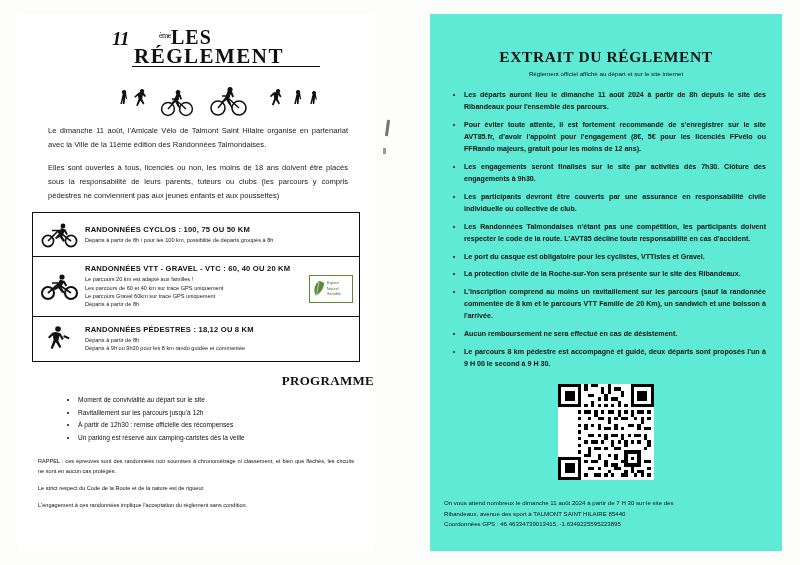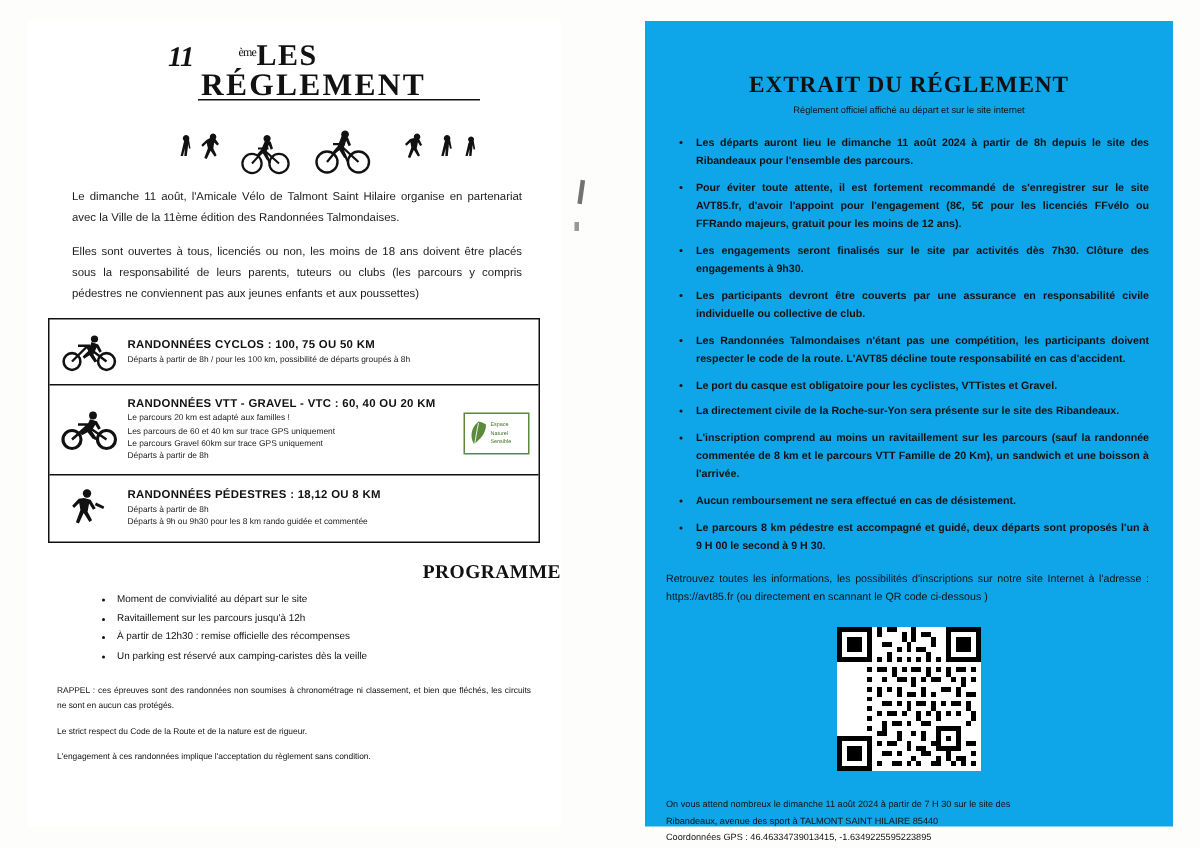--- a/index.html
+++ b/index.html
@@ -188,21 +188,21 @@
   }
   .rappel p { margin: 0 0 7px 0; }
 
   
   .right {
     position: absolute;
     left: 430px;
     top: 14px;
     width: 352px;
     height: 537px;
-    background: #0ea5e9;
+    background: #5eead4;
   }
   .reg-title {
     text-align: center;
     font-family: "Liberation Serif", serif;
     font-weight: bold;
     font-size: 15.5px;
     letter-spacing: 0.6px;
     margin: 34px 0 4px 0;
   }
   .reg-sub {
@@ -414,27 +414,26 @@
     <div class="reg-title">EXTRAIT DU RÉGLEMENT</div>
     <div class="reg-sub">Réglement officiel affiché au départ et sur le site internet</div>
 
     <ul class="reg-list">
       <li>Les départs auront lieu le dimanche 11 août 2024 à partir de 8h depuis le site des Ribandeaux pour l'ensemble des parcours.</li>
       <li>Pour éviter toute attente, il est fortement recommandé de s'enregistrer sur le site AVT85.fr, d'avoir l'appoint pour l'engagement (8€, 5€ pour les licenciés FFvélo ou FFRando majeurs, gratuit pour les moins de 12 ans).</li>
       <li>Les engagements seront finalisés sur le site par activités dès 7h30. Clôture des engagements à 9h30.</li>
       <li>Les participants devront être couverts par une assurance en responsabilité civile individuelle ou collective de club.</li>
       <li>Les Randonnées Talmondaises n'étant pas une compétition, les participants doivent respecter le code de la route. L'AVT85 décline toute responsabilité en cas d'accident.</li>
       <li>Le port du casque est obligatoire pour les cyclistes, VTTistes et Gravel.</li>
-      <li>La directement civile de la Roche-sur-Yon sera présente sur le site des Ribandeaux.</li>
+      <li>La protection civile de la Roche-sur-Yon sera présente sur le site des Ribandeaux.</li>
       <li>L'inscription comprend au moins un ravitaillement sur les parcours (sauf la randonnée commentée de 8 km et le parcours VTT Famille de 20 Km), un sandwich et une boisson à l'arrivée.</li>
       <li>Aucun remboursement ne sera effectué en cas de désistement.</li>
       <li>Le parcours 8 km pédestre est accompagné et guidé, deux départs sont proposés l'un à 9 H 00 le second à 9 H 30.</li>
     </ul>
 
-    <div class="reg-contact">Retrouvez toutes les informations, les possibilités d'inscriptions sur notre site Internet à l'adresse : https://avt85.fr (ou directement en scannant le QR code ci-dessous )</div>
 
     <div class="qr-wrap">
       <svg class="qr" viewBox="0 0 29 29" shape-rendering="crispEdges">
         <rect width="29" height="29" fill="#fff"></rect>
         <g fill="#000">
 
           <rect x="0" y="0" width="7" height="1"></rect>
             <rect x="0" y="6" width="7" height="1"></rect>
           <rect x="0" y="0" width="1" height="7"></rect>
             <rect x="6" y="0" width="1" height="7"></rect>

